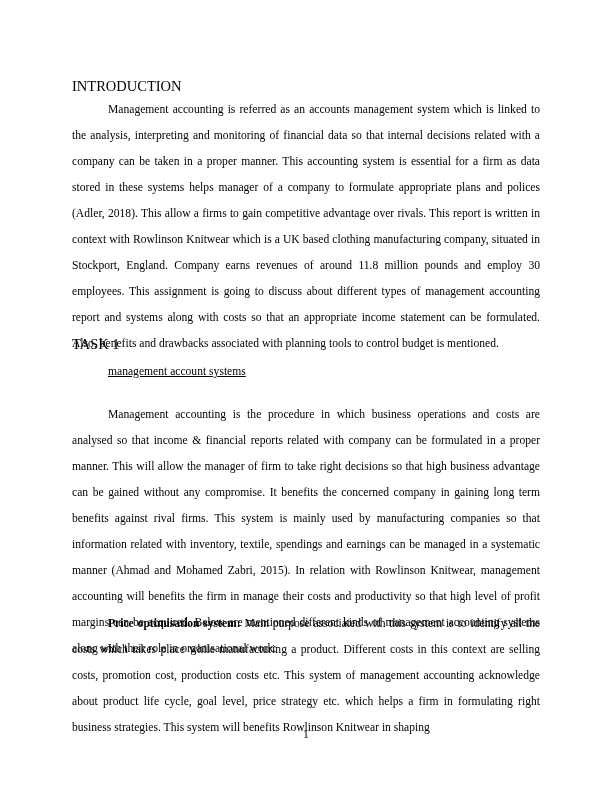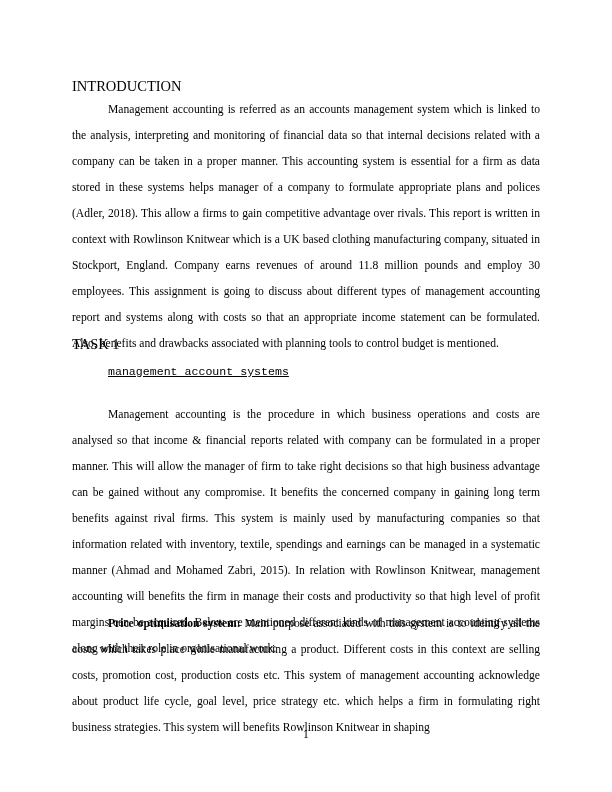--- a/index.html
+++ b/index.html
@@ -5,21 +5,21 @@
     html, body { margin: 0; padding: 0; background: #ffffff; }
     body { width: 612px; height: 792px; position: relative; overflow: hidden;
            font-family: "Liberation Serif", serif; color: #000; }
     .page { position: absolute; left: 72px; top: 0; width: 468px; }
     .h1 { position: absolute; left: 0; font-weight: normal; font-size: 14.5px; line-height: 17px; white-space: nowrap; }
     .para { position: absolute; left: 0; width: 468px; font-size: 11.6px; line-height: 26px; text-align: justify; }
     .indent { text-indent: 36px; }
     .sub { position: absolute; left: 0; width: 468px; font-size: 11.6px; line-height: 20.9px;
            text-decoration: underline; text-align: justify; padding-left: 0; }
     .sub .first { display: block; text-align-last: justify; }
-    .sub .second { display: block; padding-left: 36px; font-family: Liberation Mono, monospace; }
+    .sub .second { display: block; padding-left: 36px; }
     .bold { font-weight: bold; }
     .pageno { position: absolute; top: 728px; left: 0; width: 612px; text-align: center; font-size: 11.6px; }
   </style>
 </head>
 <body>
 
 <div class="page">
   <div class="h1" style="top:78px;">INTRODUCTION</div>
   <div class="para indent" style="top:97px;">Management accounting is referred as an accounts management system which is linked to the analysis, interpreting and monitoring of financial data so that internal decisions related with a company can be taken in a proper manner. This accounting system is essential for a firm as data stored in these systems helps manager of a company to formulate appropriate plans and polices (Adler, 2018). This allow a firms to gain competitive advantage over rivals. This report is written in context with Rowlinson Knitwear which is a UK based clothing manufacturing company, situated in Stockport, England. Company earns  revenues of around 11.8 million pounds and employ 30 employees. This assignment is going to discuss about different types of management accounting report and systems along with costs so that an appropriate income statement can be formulated. Also, benefits and drawbacks associated with planning tools to control budget is mentioned.</div>
 

